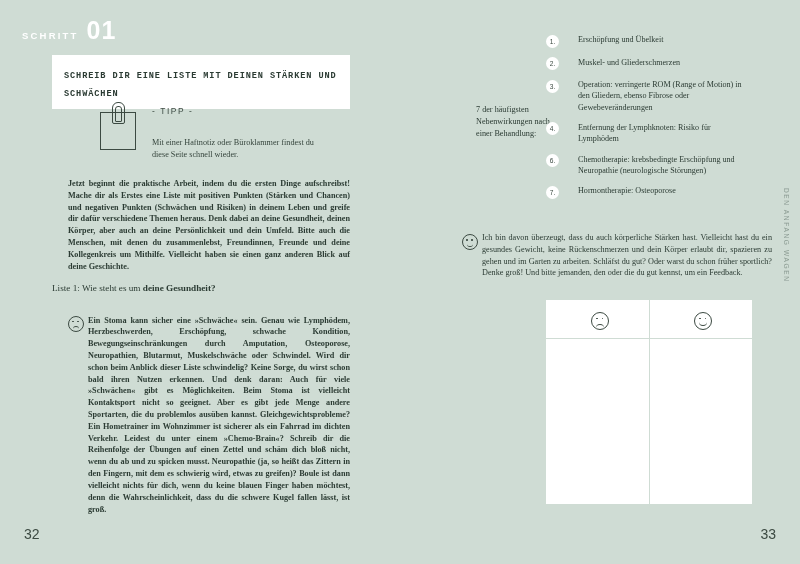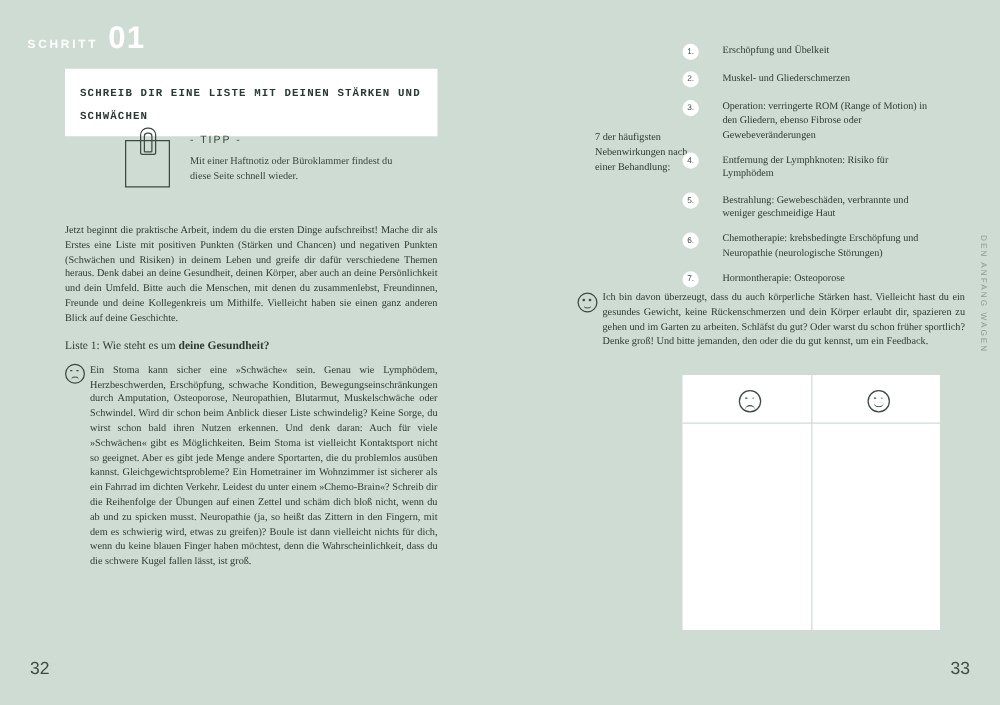--- a/index.html
+++ b/index.html
@@ -99,44 +99,45 @@
     width: 5px; height: 14px;
     border: 1.2px solid #3c4a42;
     border-radius: 3px 3px 1px 1px;
   }
   .tipp-text { padding-top: 6px; }
   .tipp-label {
     font-family: "Liberation Sans", sans-serif;
     font-size: 8.4px;
     letter-spacing: 1.6px;
     color: #3c4a42;
-    margin-bottom: 7px;
+    margin-bottom: 21px;
   }
   .tipp-body {
     font-family: "Liberation Serif", serif;
     font-size: 8.2px;
     line-height: 1.45;
     color: #35443c;
   }
   .body-col {
     position: absolute;
     left: 52px; top: 178px;
     width: 298px;
   }
   .para {
     font-size: 8.2px;
     line-height: 1.44;
     text-align: justify;
-    margin: 0 0 9px 0;
-    color: #2b3b33;
+    margin: 0 0 9px 16px;
+    color: #2b3b33;
+    font-weight: bold;
   }
   .subhead {
     font-size: 9.2px;
     font-weight: 700;
-    margin: 10px 0 9px 0;
+    margin: 10px 0 22px 0;
     color: #2b3b33;
   }
   .subhead .plain { font-weight: 400; }
   .icon-para {
     position: relative;
     padding-left: 20px;
   }
   .face {
     position: absolute;
     left: 0; top: 1px;
@@ -355,24 +356,20 @@
       </div>
       <div class="num-item">
         <span class="num-circle">3.</span>
         <span class="num-text">Operation: verringerte ROM (Range of Motion) in den Gliedern, ebenso Fibrose oder Gewebeveränderungen</span>
       </div>
       <div class="num-item">
         <span class="num-circle">4.</span>
         <span class="num-text">Entfernung der Lymphknoten: Risiko für Lymphödem</span>
       </div>
       <div class="num-item">
-        <span class="num-circle">5.</span>
-        <span class="num-text">Bestrahlung: Gewebeschäden, verbrannte und weniger geschmeidige Haut</span>
-      </div>
-      <div class="num-item">
         <span class="num-circle">6.</span>
         <span class="num-text">Chemotherapie: krebsbedingte Erschöpfung und Neuropathie (neurologische Störungen)</span>
       </div>
       <div class="num-item">
         <span class="num-circle">7.</span>
         <span class="num-text">Hormontherapie: Osteoporose</span>
       </div>
     </div>
 
     <div class="right-para icon-para">

